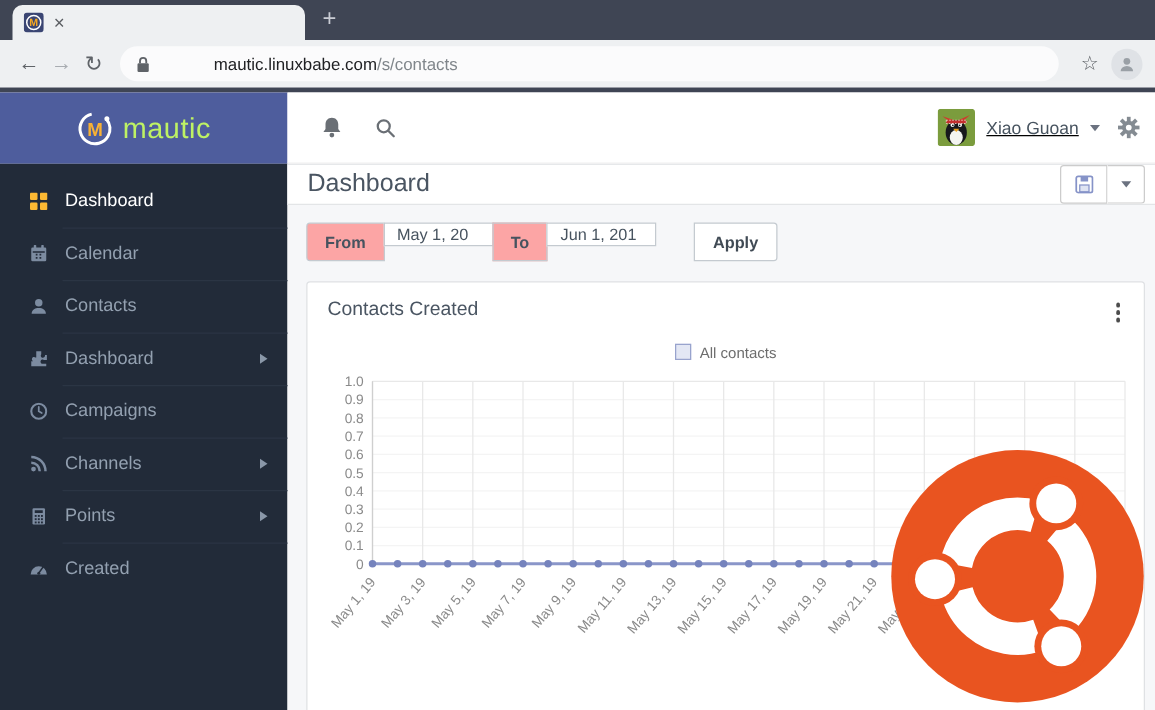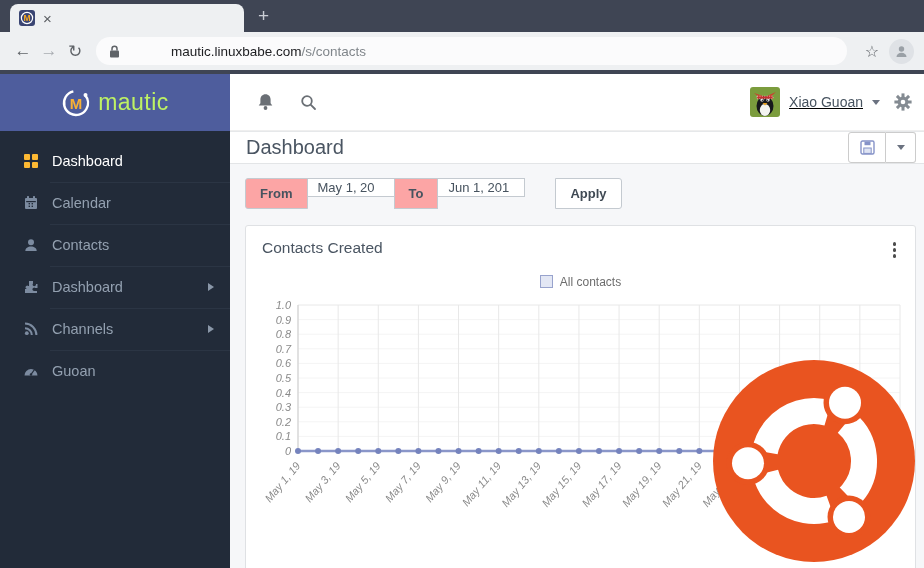--- a/index.html
+++ b/index.html
@@ -63,21 +63,21 @@
               font-family:"Liberation Sans",sans-serif; background:#fff; height:19px; }
   .btn-apply { background:#fff; padding:0 14px; font-weight:bold; color:#404a54; }
 
   .panel { margin-top:16px; background:#fff; border:1px solid #dfe1e4; border-radius:3px; height:560px; }
   .panel-header { display:flex; justify-content:space-between; padding:13px 14px 6px 16px; }
   .panel-title { font-size:15.5px; color:#4a5562; }
   .kebab { display:flex; flex-direction:column; gap:2.5px; padding:3px 5px; }
   .kebab i { width:3.5px; height:3.5px; border-radius:50%; background:#4c4c4c; }
   .legend { display:flex; justify-content:center; align-items:center; gap:7px; margin-top:8px; font-size:12px; color:#6d6d6d; }
   .legend-box { width:13px; height:13px; background:#e3e7f4; border:1px solid #98a3cd; }
-  .chart-wrap { margin:4px 0 0 8px;font-style:italic; }
+  .chart-wrap { margin:4px 0 0 8px; }
   .tick { font-size:11px; fill:#8a8a8a; }
 
   
   .ubuntu-logo { position:absolute; left:712px; top:359px; width:204px; height:204px; z-index:50; }
 </style>
 </head>
 <body>
 
 <div class="tabstrip">
   <div class="tab">
@@ -224,37 +224,67 @@
           <svg width="14" height="14" viewBox="0 0 14 14" fill="currentColor">
             <path d="M5 1 h4 v2.4 a1.7 1.7 0 1 0 3 1 V4 h1.5 v4 h-2.3 a1.7 1.7 0 1 0 -1 3 H13 v2 H1 V9 h2.3 a1.7 1.7 0 1 1 1-3 H5 Z"></path>
           </svg>
         </span>
       <span>Dashboard</span>
       <span class="chev"></span>
     </div>
     <div class="s-item">
       <span class="s-icon">
           <svg width="14" height="14" viewBox="0 0 14 14">
+            <circle cx="7" cy="7" r="6" fill="none" stroke="currentColor" stroke-width="1.7"></circle>
+            <path d="M7 3.5 V7 L9.4 8.4" fill="none" stroke="currentColor" stroke-width="1.4" stroke-linecap="round"></path>
+          </svg>
+        </span>
+      <span>Campaigns</span>
+    </div>
+    <div class="s-item">
+      <span class="s-icon">
+          <svg width="14" height="14" viewBox="0 0 14 14">
             <circle cx="2.8" cy="11.2" r="1.9" fill="currentColor"></circle>
             <path d="M1 6.2 a6.8 6.8 0 0 1 6.8 6.8" fill="none" stroke="currentColor" stroke-width="2"></path>
             <path d="M1 1.6 a11.4 11.4 0 0 1 11.4 11.4" fill="none" stroke="currentColor" stroke-width="2"></path>
           </svg>
         </span>
       <span>Channels</span>
+      <span class="chev"></span>
+    </div>
+    <div class="s-item">
+      <span class="s-icon">
+          <svg width="14" height="14" viewBox="0 0 14 14" fill="currentColor">
+            <rect x="2" y="0.5" width="10" height="13" rx="1"></rect>
+            <rect x="3.8" y="2.2" width="6.4" height="2.2" fill="#222b39"></rect>
+            <g fill="#222b39">
+              <rect x="3.8" y="6" width="1.5" height="1.5"></rect>
+              <rect x="6.3" y="6" width="1.5" height="1.5"></rect>
+              <rect x="8.8" y="6" width="1.5" height="1.5"></rect>
+              <rect x="3.8" y="8.6" width="1.5" height="1.5"></rect>
+              <rect x="6.3" y="8.6" width="1.5" height="1.5"></rect>
+              <rect x="8.8" y="8.6" width="1.5" height="1.5"></rect>
+              <rect x="3.8" y="11.2" width="1.5" height="1.5"></rect>
+              <rect x="6.3" y="11.2" width="1.5" height="1.5"></rect>
+              <rect x="8.8" y="11.2" width="1.5" height="1.5"></rect>
+            </g>
+          </svg>
+        </span>
+      <span>Points</span>
       <span class="chev"></span>
     </div>
     <div class="s-item">
       <span class="s-icon">
           <svg width="14" height="14" viewBox="0 0 14 14">
             <path d="M.5 11.5 a6.5 6.5 0 0 1 13 0 z" fill="currentColor"></path>
             <line x1="7" y1="10.5" x2="10.5" y2="5.5" stroke="#222b39" stroke-width="1.3"></line>
             <circle cx="7" cy="10.5" r="1.2" fill="#222b39"></circle>
           </svg>
         </span>
-      <span>Guoan</span>
+      <span>Created</span>
     </div>
   </div>
 
   <div class="main">
     <div class="page-toolbar">
       <span class="page-title">Dashboard</span>
       <div class="save-group">
         <div class="btn btn-save">
           <span style="display:flex">
             <svg width="15" height="15" viewBox="0 0 15 15">

